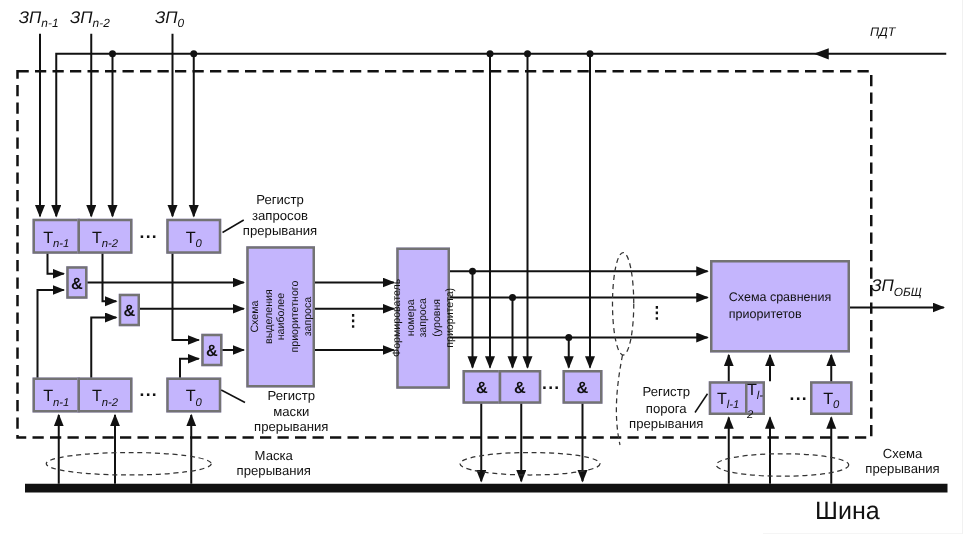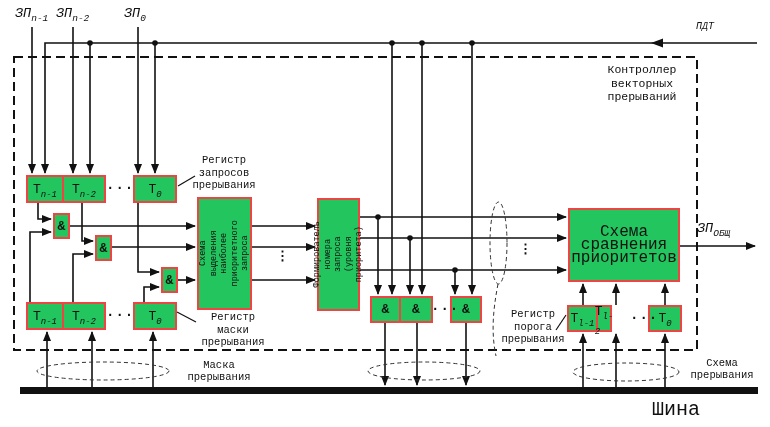--- a/index.html
+++ b/index.html
@@ -1,32 +1,32 @@
 <!DOCTYPE html>
 <html><head>
 <meta charset="utf-8">
 <style>
   html,body{margin:0;padding:0;background:#e8e8e8;}
   .stage{
     position:relative;width:770px;height:427px;background:#fff;overflow:hidden;
-    font-family:Liberation Mono, monospace;color:#111;
+    font-family:Liberation Sans, sans-serif;color:#111;
   }
   .box{
-    position:absolute;box-sizing:border-box;border:2px solid #ef4444;background:#22c55e;
+    position:absolute;box-sizing:border-box;border:2px solid #737373;background:#c4b5fd;
     display:flex;align-items:center;justify-content:center;
   }
   .tcell{font-size:13px;}
   .tcell sub{font-size:9px;font-style:italic;line-height:0;}
   .andgate{font-size:13px;font-weight:bold;}
   .vwrap{position:absolute;inset:0;display:flex;align-items:center;justify-content:center;overflow:visible;}
   .vtext{
     transform:rotate(-90deg);transform-origin:center;width:110px;text-align:center;
     font-size:8.5px;line-height:10.5px;white-space:pre-line;
   }
-  .blocktext{font-size:16px;line-height:13px;text-align:center;white-space:pre-line;}
+  .blocktext{font-size:10px;line-height:13px;white-space:pre-line;}
   .caption{
     position:absolute;font-size:10.5px;line-height:12.5px;text-align:center;white-space:pre-line;
   }
   .siglabel{position:absolute;font-size:13.5px;font-style:italic;}
   .siglabel sub{font-size:9.5px;line-height:0;}
   .buslabel{position:absolute;font-size:20px;}
   .hdots{position:absolute;font-size:14px;font-weight:bold;letter-spacing:1px;text-align:center;}
   .vdots{position:absolute;font-size:13px;font-weight:bold;line-height:1;}
   svg.overlay{position:absolute;left:0;top:0;pointer-events:none;}
 </style>
@@ -34,23 +34,20 @@
 <body>
 
 <div class="stage">
 
   <div class="siglabel" style="left:15px;top:6px;"><span>ЗП</span><sub>n-1</sub></div>
   <div class="siglabel" style="left:56px;top:6px;"><span>ЗП</span><sub>n-2</sub></div>
   <div class="siglabel" style="left:124px;top:6px;"><span>ЗП</span><sub>0</sub></div>
   <div class="siglabel" style="left:696px;top:21px;font-size:10px;">ПДТ</div>
   <div class="siglabel" style="left:697px;top:221px;"><span>ЗП</span><sub>ОБЩ</sub></div>
 
-  <div class="caption" style="left:590px;top:63px;width:104px;font-size:11.5px;line-height:13.5px;">Контроллер
-векторных
-прерываний</div>
 
   <div class="box tcell" style="left:26px;top:175px;width:38px;height:28px;">
       <span><span>Т</span><sub>n-1</sub></span>
     </div>
   <div class="box tcell" style="left:62px;top:175px;width:44px;height:28px;">
       <span><span>Т</span><sub>n-2</sub></span>
     </div>
   <div class="box tcell" style="left:133px;top:175px;width:44px;height:28px;">
       <span><span>Т</span><sub>0</sub></span>
     </div>

